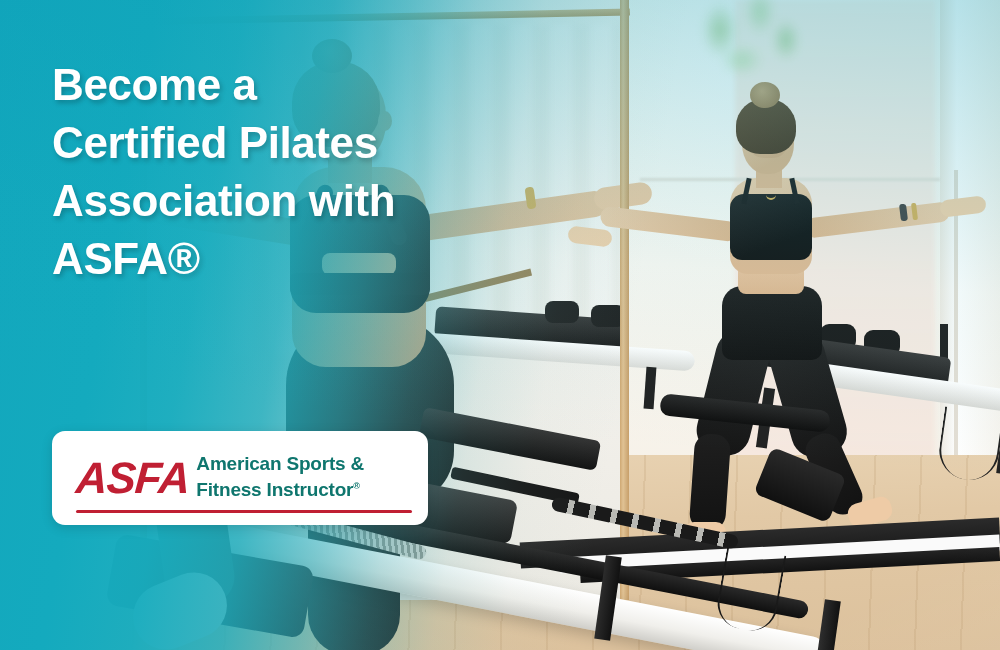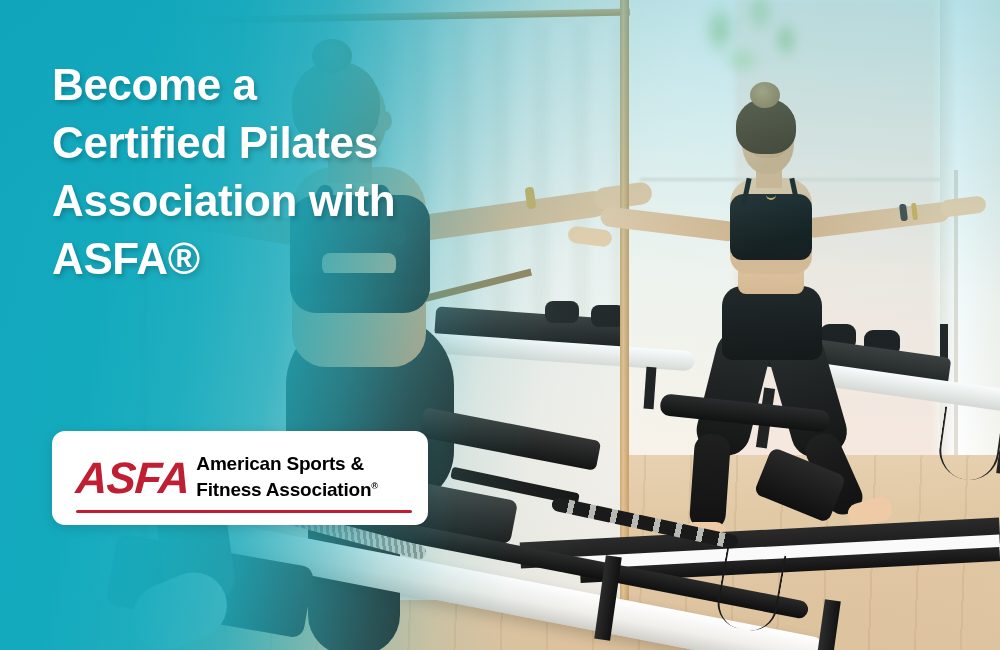--- a/index.html
+++ b/index.html
@@ -430,21 +430,21 @@
     line-height:1;
     letter-spacing:-1px;
     color:#c01f33;
     transform:skewX(-4deg);
   }
   .asfa-words {
     font-family:"Liberation Sans", sans-serif;
     font-weight:700;
     font-size:19px;
     line-height:22px;
-    color:#000000;
+    color:#0f766e;
     letter-spacing:-0.2px;
     white-space:pre-line;
     padding-bottom:1px;
   }
   .asfa-words .reg {
     font-size:9px; vertical-align:super; font-weight:700;
   }
   .asfa-rule {
     position:absolute; left:8px; bottom:-10px;
     width:336px; height:3px;
@@ -580,19 +580,19 @@
 
   <h1 class="headline">Become a
 Certified Pilates
 Association with
 ASFA®</h1>
 
   <div class="logo-card">
     <div class="logo-inner">
       <div class="logo-row">
         <span class="asfa-mark">ASFA</span>
-        <span class="asfa-words"><span>American Sports &amp;</span><br><span>Fitness Association</span><span class="reg">®</span></span>
+        <span class="asfa-words"><span>American Sports &amp;</span><br><span>Fitness Instructor</span><span class="reg">®</span></span>
       </div>
       <div class="asfa-rule"></div>
     </div>
   </div>
 
 </div>
 
 </body></html>

